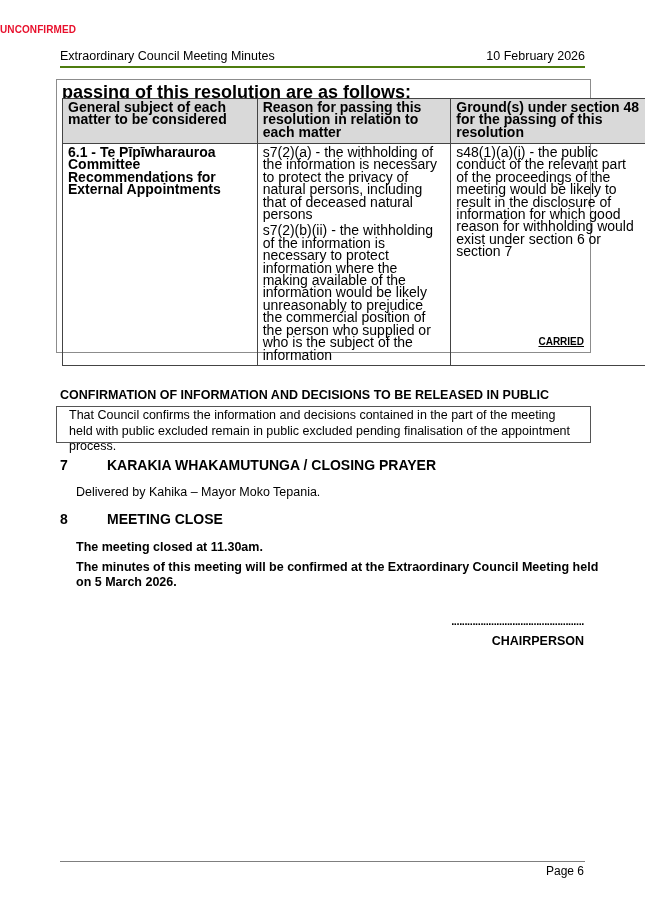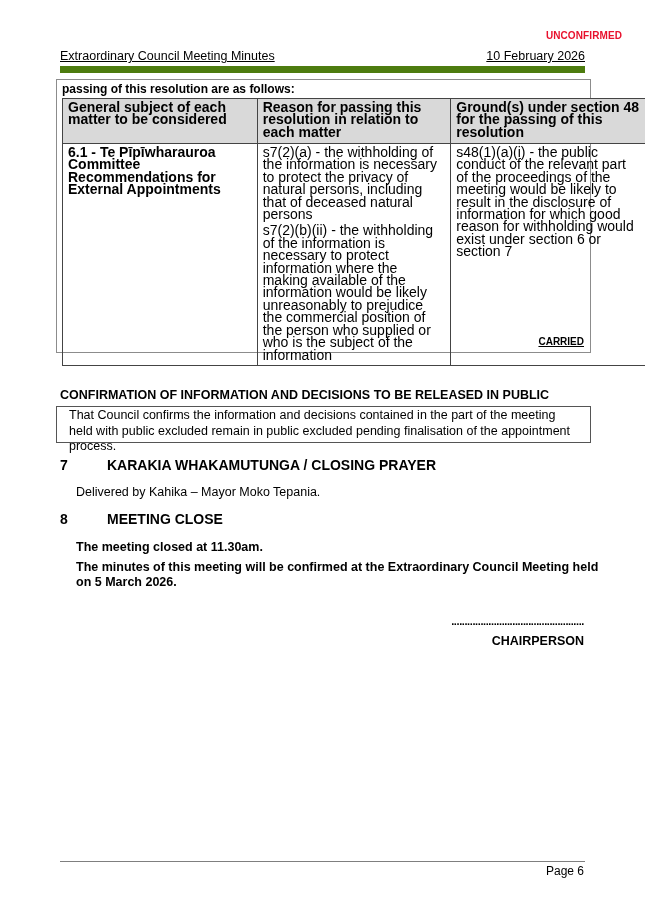--- a/index.html
+++ b/index.html
@@ -1,34 +1,34 @@
 <!DOCTYPE html>
 <html><head>
 <meta charset="utf-8">
 <style>
   html, body { margin: 0; padding: 0; background: #ffffff; }
   body {
     width: 645px; height: 912px; position: relative; overflow: hidden;
     font-family: "Liberation Sans", sans-serif; color: #000;
   }
   .unconfirmed {
-    position: absolute; top: 30px; left: 0; width: 622px; text-align: right;
+    position: absolute; top: 24px; left: 0; width: 622px; text-align: left;
     color: #e8112d; font-weight: bold; font-size: 10px; letter-spacing: 0.1px;
   }
   .run-header {
     position: absolute; top: 49px; left: 60px; width: 525px; height: 17px;
-    border-bottom: 7px solid #4d7c0f; font-size: 12.5px;
-    display: flex; justify-content: space-between; align-items: flex-start; text-decoration: underline;
+    border-bottom: 2px solid #4d7c0f; font-size: 12.5px;
+    display: flex; justify-content: space-between; align-items: flex-start;
   }
   .outer-box {
     position: absolute; top: 79px; left: 56px; width: 535px; height: 274px;
     border: 1px solid #8c8c8c; box-sizing: border-box;
   }
   .outer-title {
-    position: absolute; top: 2px; left: 5px; font-weight: bold; font-size: 12px;
+    position: absolute; top: 2px; left: 5px; font-weight: bold; font-size: 18px;
   }
   table.pe {
     position: absolute; top: 18px; left: 5px; width: 584px;
     border-collapse: collapse; font-size: 14px; line-height: 12.4px; padding-left: 30px;
   }
   table.pe th, table.pe td {
     border: 1px solid #444; vertical-align: top; text-align: left;
     padding: 2px 5px 2px 5px;
   }
   table.pe th { background: #d9d9d9; font-weight: bold; height: 40px; }

